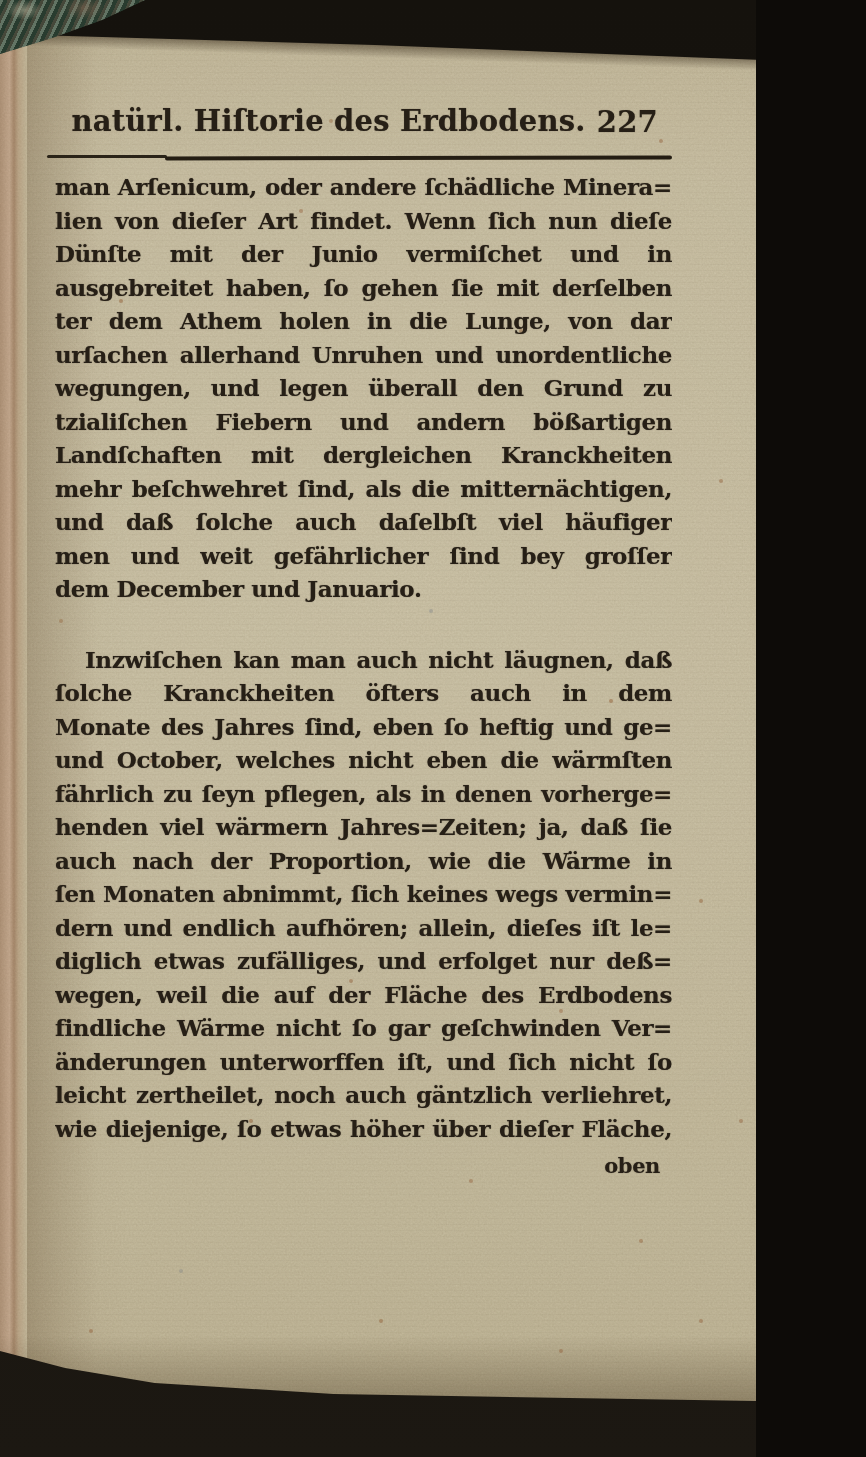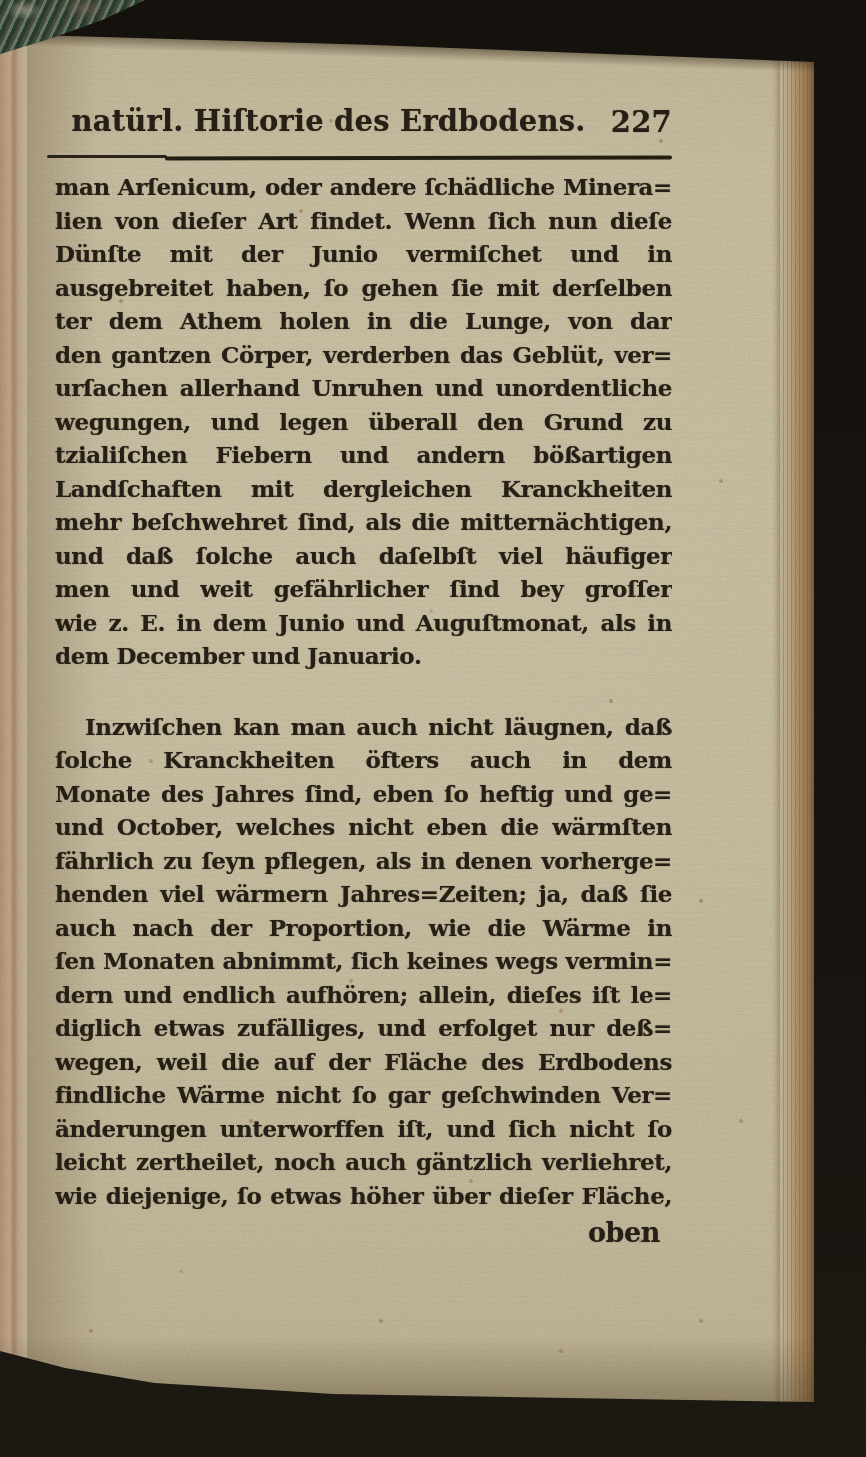--- a/index.html
+++ b/index.html
@@ -1,17 +1,17 @@
 <!DOCTYPE html>
 <html><head>
 <meta charset="utf-8">
 <style>
   html,body{margin:0;padding:0;background:#0d0b08;}
   .scan{
-    position:relative; width:866px; height:1457px; overflow:hidden;
+    position:relative; width:756px; height:1457px; overflow:hidden;
     background:linear-gradient(180deg,#15120d 0%,#17140f 55%,#1c1812 100%);
     font-family:"DejaVu Serif", serif;
   }
   
   .page{
     position:absolute; left:0; top:0; width:814px; height:1412px;
     background:
       radial-gradient(1100px 900px at 46% 40%, rgba(255,252,235,.10), rgba(0,0,0,0) 70%),
       linear-gradient(90deg, rgba(120,90,60,.14) 0px, rgba(120,90,60,.05) 60px, rgba(0,0,0,0) 130px),
       linear-gradient(180deg, #c6bc9f 0%, #ccc3a7 12%, #cbc2a6 55%, #c8bfa2 86%, #c3b99b 100%);
@@ -75,36 +75,36 @@
   
   .content{
     position:absolute; left:55px; top:0; width:617px; color:#261f16; z-index:3;
     text-shadow:0 0 1px rgba(38,30,20,.55);
   }
   .header{
     position:relative; margin-top:104px; height:42px;
     font-size:29px; font-weight:bold; letter-spacing:.2px;
   }
   .header .title{display:block; text-align:center; margin-right:70px;}
-  .header .pgnum{position:absolute; right:0; top:1px;}
+  .header .pgnum{position:absolute; right:14px; top:1px;}
   .rule-wrap{position:relative; height:24px;}
   .rule-a{position:absolute; left:-8px; top:9px; width:120px; height:3px; background:#2a2318; border-radius:2px;}
   .rule-b{position:absolute; left:110px; top:10px; width:507px; height:4px; background:#241d13; border-radius:2px; transform:rotate(-0.12deg);}
   .textblock{font-size:23px; font-weight:bold; letter-spacing:-0.4px;}
   .para{margin:0;}
   .para2{margin-top:37px;}
   .line{
     height:33.5px; line-height:33.5px; overflow:hidden;
     text-align:justify; text-align-last:justify;
   }
   .line.no-just{text-align:right; text-align-last:left;}
   .line.indent{padding-left:30px;}
   .catchword{
     height:33.5px; line-height:33.5px; text-align:right; text-align-last:right;
-    padding-right:12px; margin-top:4px; font-size:27px; font-weight:bold;
+    padding-right:12px; margin-top:4px; font-size:21px; font-weight:bold;
   }
 </style>
 </head>
 <body>
 
 <div class="scan">
 
   <div class="page">
     <div class="laid"></div>
     <div class="gutter"></div>
@@ -127,29 +127,27 @@
       </div>
 
       <div class="textblock">
 
         <div class="para">
           <div class="line">man Arſenicum, oder andere ſchädliche Minera=</div>
           <div class="line">lien von dieſer Art findet. Wenn ſich nun dieſe</div>
           <div class="line">Dünſte mit der Junio vermiſchet und in derſelben</div>
           <div class="line">ausgebreitet haben, ſo gehen ſie mit derſelben un=</div>
           <div class="line">ter dem Athem holen in die Lunge, von dar durch</div>
-          <div class="line">den gantzen Cörper, verderben das Geblüt, ver=</div>
           <div class="line">urſachen allerhand Unruhen und unordentliche Be=</div>
           <div class="line">wegungen, und legen überall den Grund zu peſtilen=</div>
           <div class="line">tzialiſchen Fiebern und andern bößartigen Kranck=</div>
           <div class="line">Landſchaften mit dergleichen Kranckheiten viel=</div>
           <div class="line">mehr beſchwehret ſind, als die mitternächtigen,</div>
           <div class="line">und daß ſolche auch daſelbſt viel häufiger vorkom=</div>
           <div class="line">men und weit gefährlicher ſind bey groſſer Hitze,</div>
-          <div class="line">wie z. E. in dem Junio und Auguſtmonat, als in</div>
           <div class="line no-just">dem December und Januario.</div>
         </div>
 
         <div class="para para2">
           <div class="line indent">Inzwiſchen kan man auch nicht läugnen, daß</div>
           <div class="line">ſolche Kranckheiten öfters auch in dem September</div>
           <div class="line">Monate des Jahres ſind, eben ſo heftig und ge=</div>
           <div class="line">und October, welches nicht eben die wärmſten</div>
           <div class="line">fährlich zu ſeyn pflegen, als in denen vorherge=</div>
           <div class="line">henden viel wärmern Jahres=Zeiten; ja, daß ſie</div>

